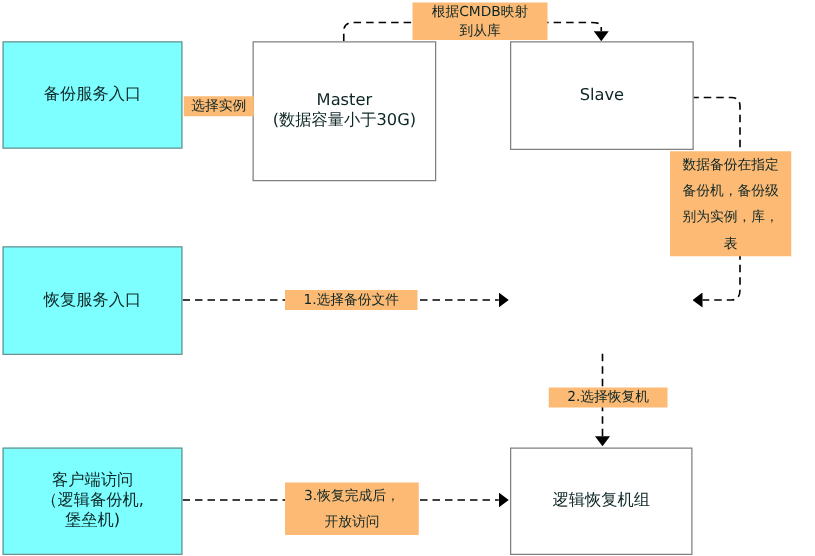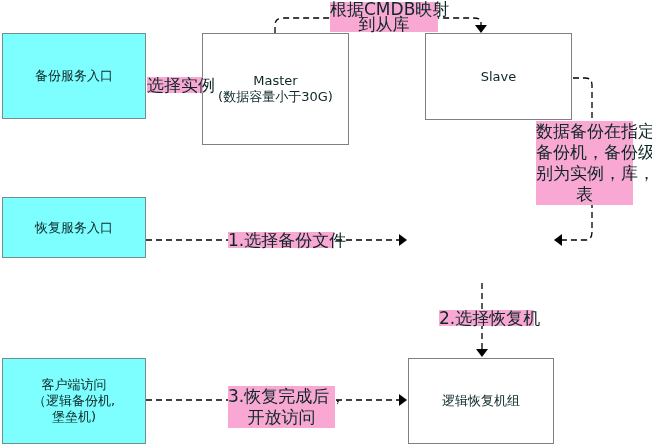--- a/index.html
+++ b/index.html
@@ -28,24 +28,24 @@
     line-height:16px;
     z-index:1;
   }
   .node.cyan {
     background:#7dffff;
     border-color:#708f8f;
   }
   .node span { display:block; white-space:nowrap; }
   .elabel {
     position:absolute;
-    font-size:17px;
+    font-size:11px;
     line-height:16px;
     text-align:center;
-    background:#f9a8d4;
+    background:#fdba74;
     z-index:2;
   }
   .elabel span { display:block; white-space:nowrap; }
   .lh15 { line-height:15px; }
   .lh21 { line-height:21px; }
 </style>
 </head>
 <body>
 
 <div class="canvas">
@@ -74,32 +74,32 @@
   <div class="node" style="left:202px; top:33px; width:147px; height:112px;">
     <span>Master</span>
     <span>(数据容量小于30G)</span>
   </div>
 
   <div class="elabel lh15" style="left:330px; top:2px; width:108px;">
     <span>根据CMDB映射</span>
     <span>到从库</span>
   </div>
 
-  <div class="node" style="left:408px; top:33px; width:147px; height:87px;margin-left:17px;">
+  <div class="node" style="left:408px; top:33px; width:147px; height:87px;">
     <span>Slave</span>
   </div>
 
   <div class="elabel lh21" style="left:536px; top:121px; width:97px;">
     <span>数据备份在指定</span>
     <span>备份机，备份级</span>
     <span>别为实例，库，</span>
     <span>表</span>
   </div>
 
-  <div class="node cyan" style="left:2px; top:197px; width:144px; height:61px;">
+  <div class="node cyan" style="left:2px; top:197px; width:144px; height:87px;">
     <span>恢复服务入口</span>
   </div>
 
   <div class="elabel" style="left:228px; top:232px; width:106px;">
     <span>1.选择备份文件</span>
   </div>
 
 
   <div class="elabel" style="left:439px; top:310px; width:95px;">
     <span>2.选择恢复机</span>

